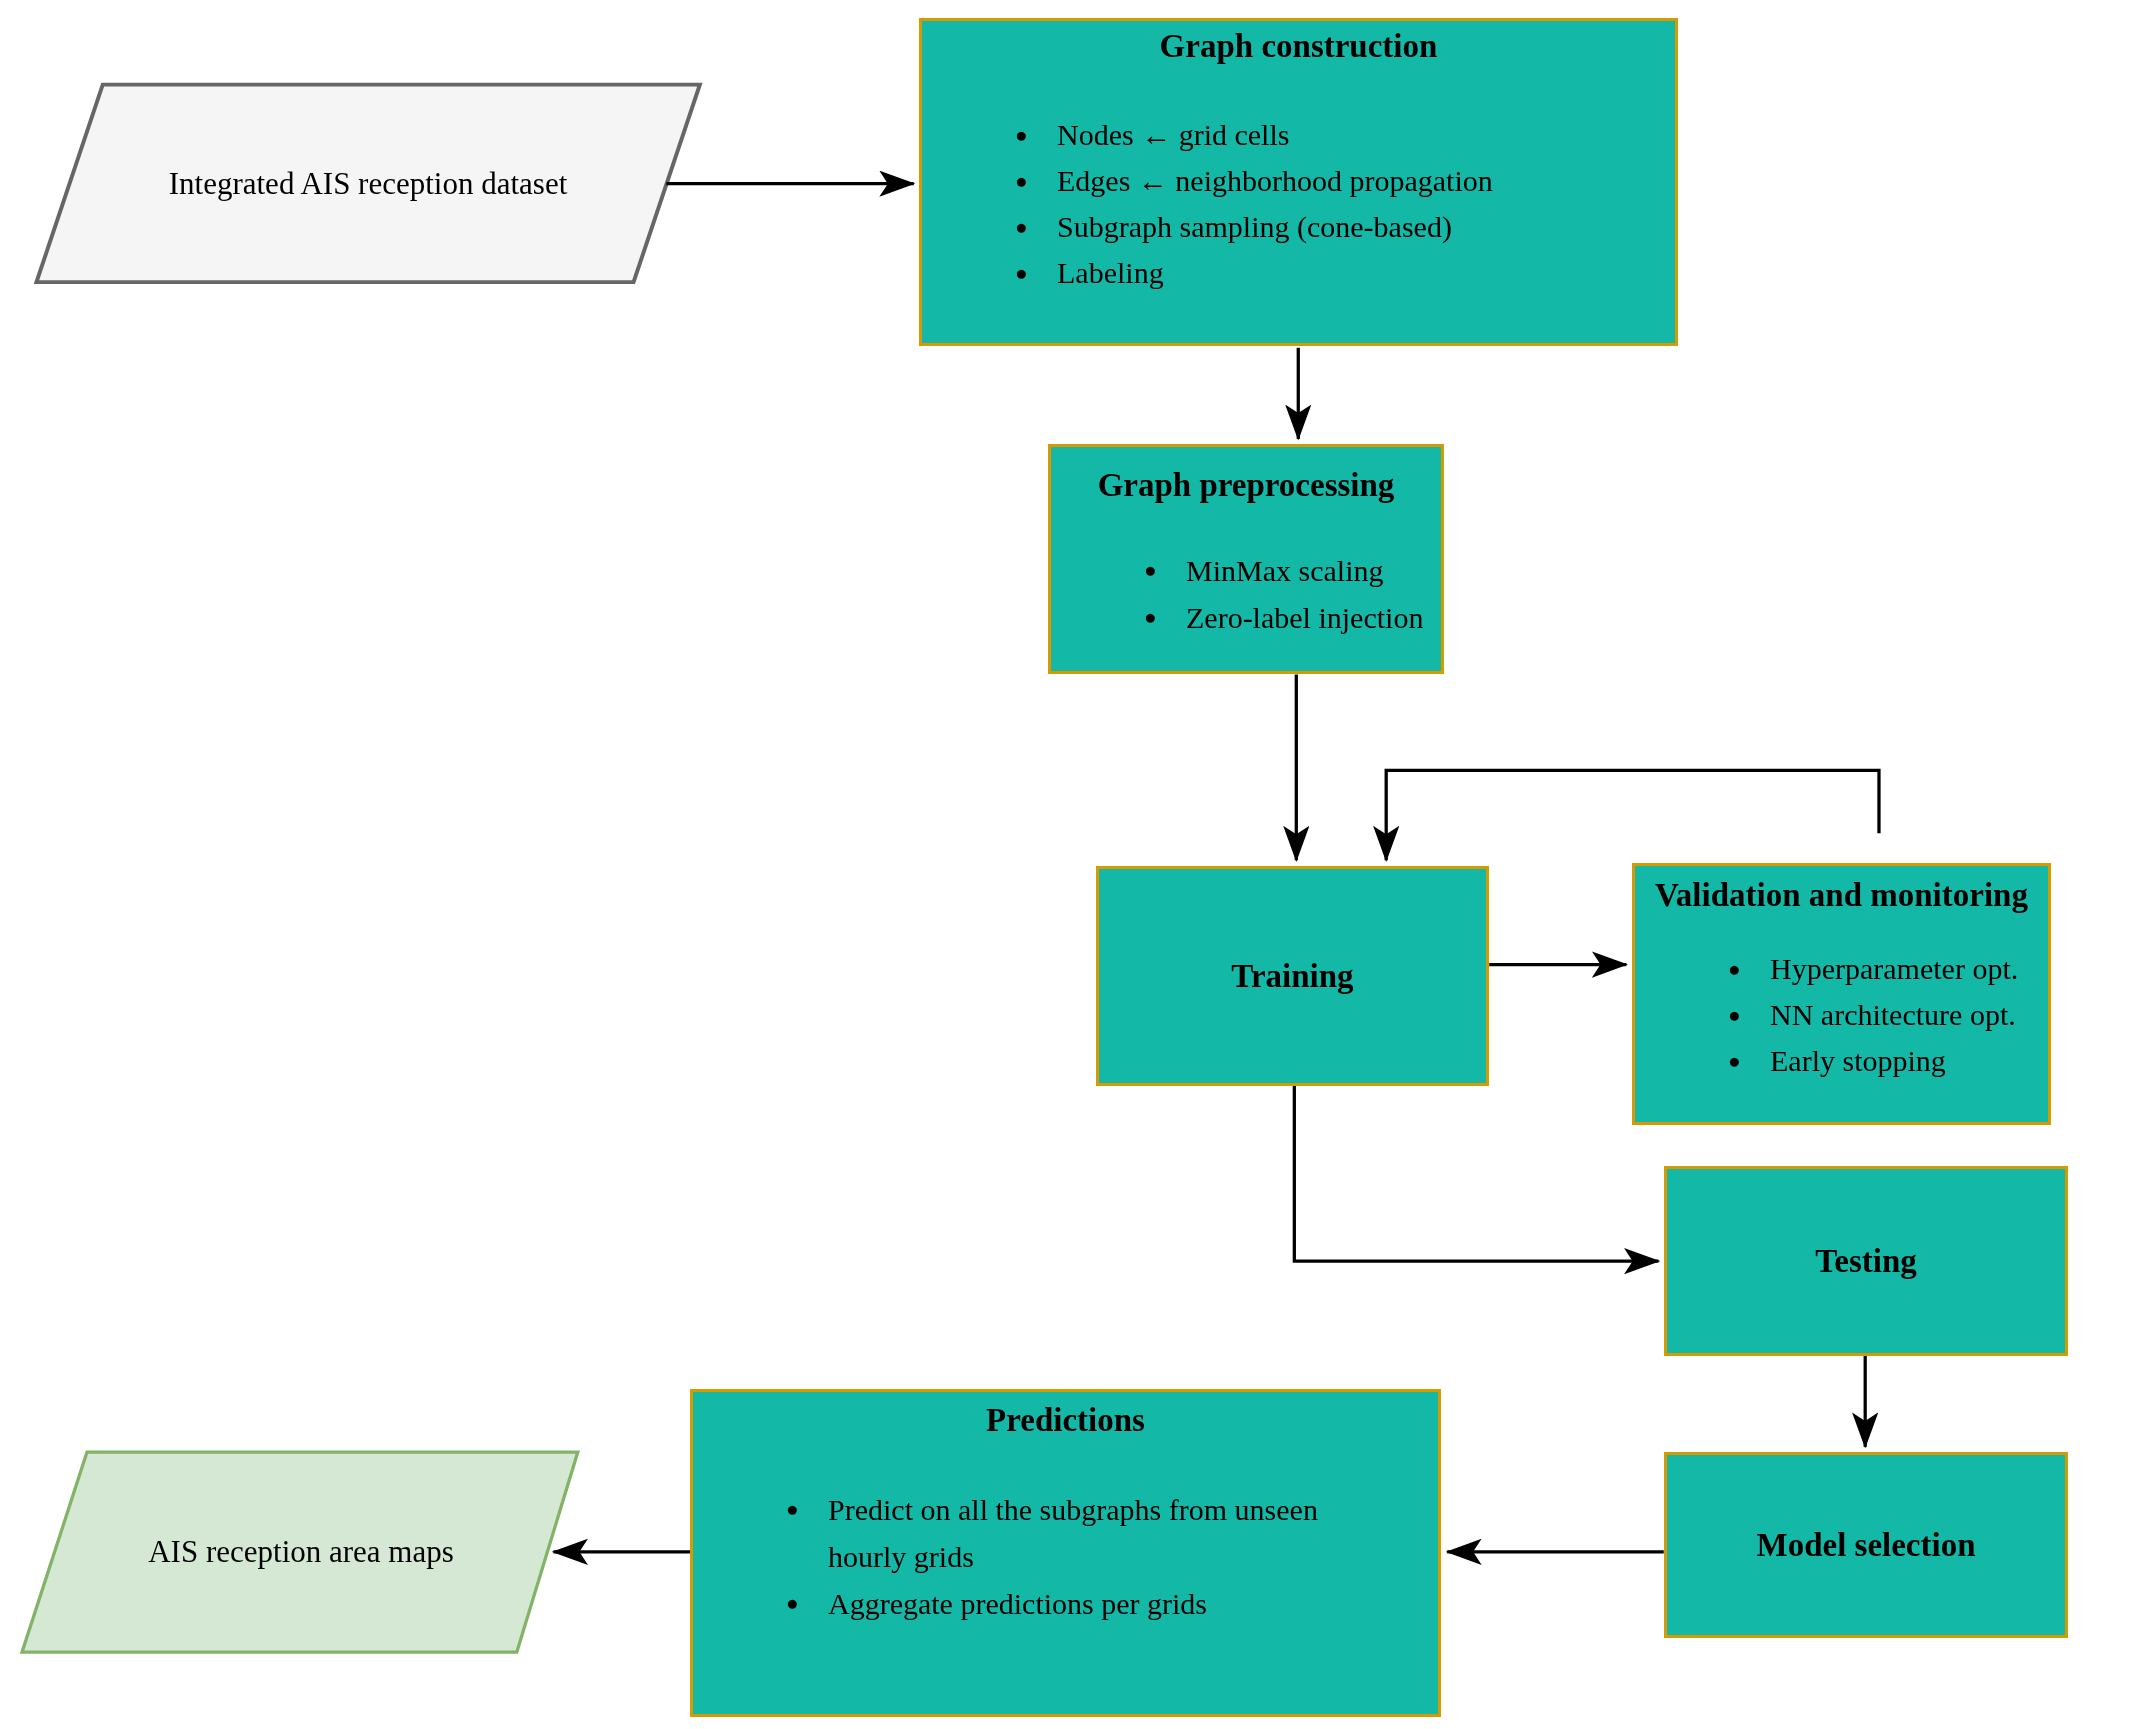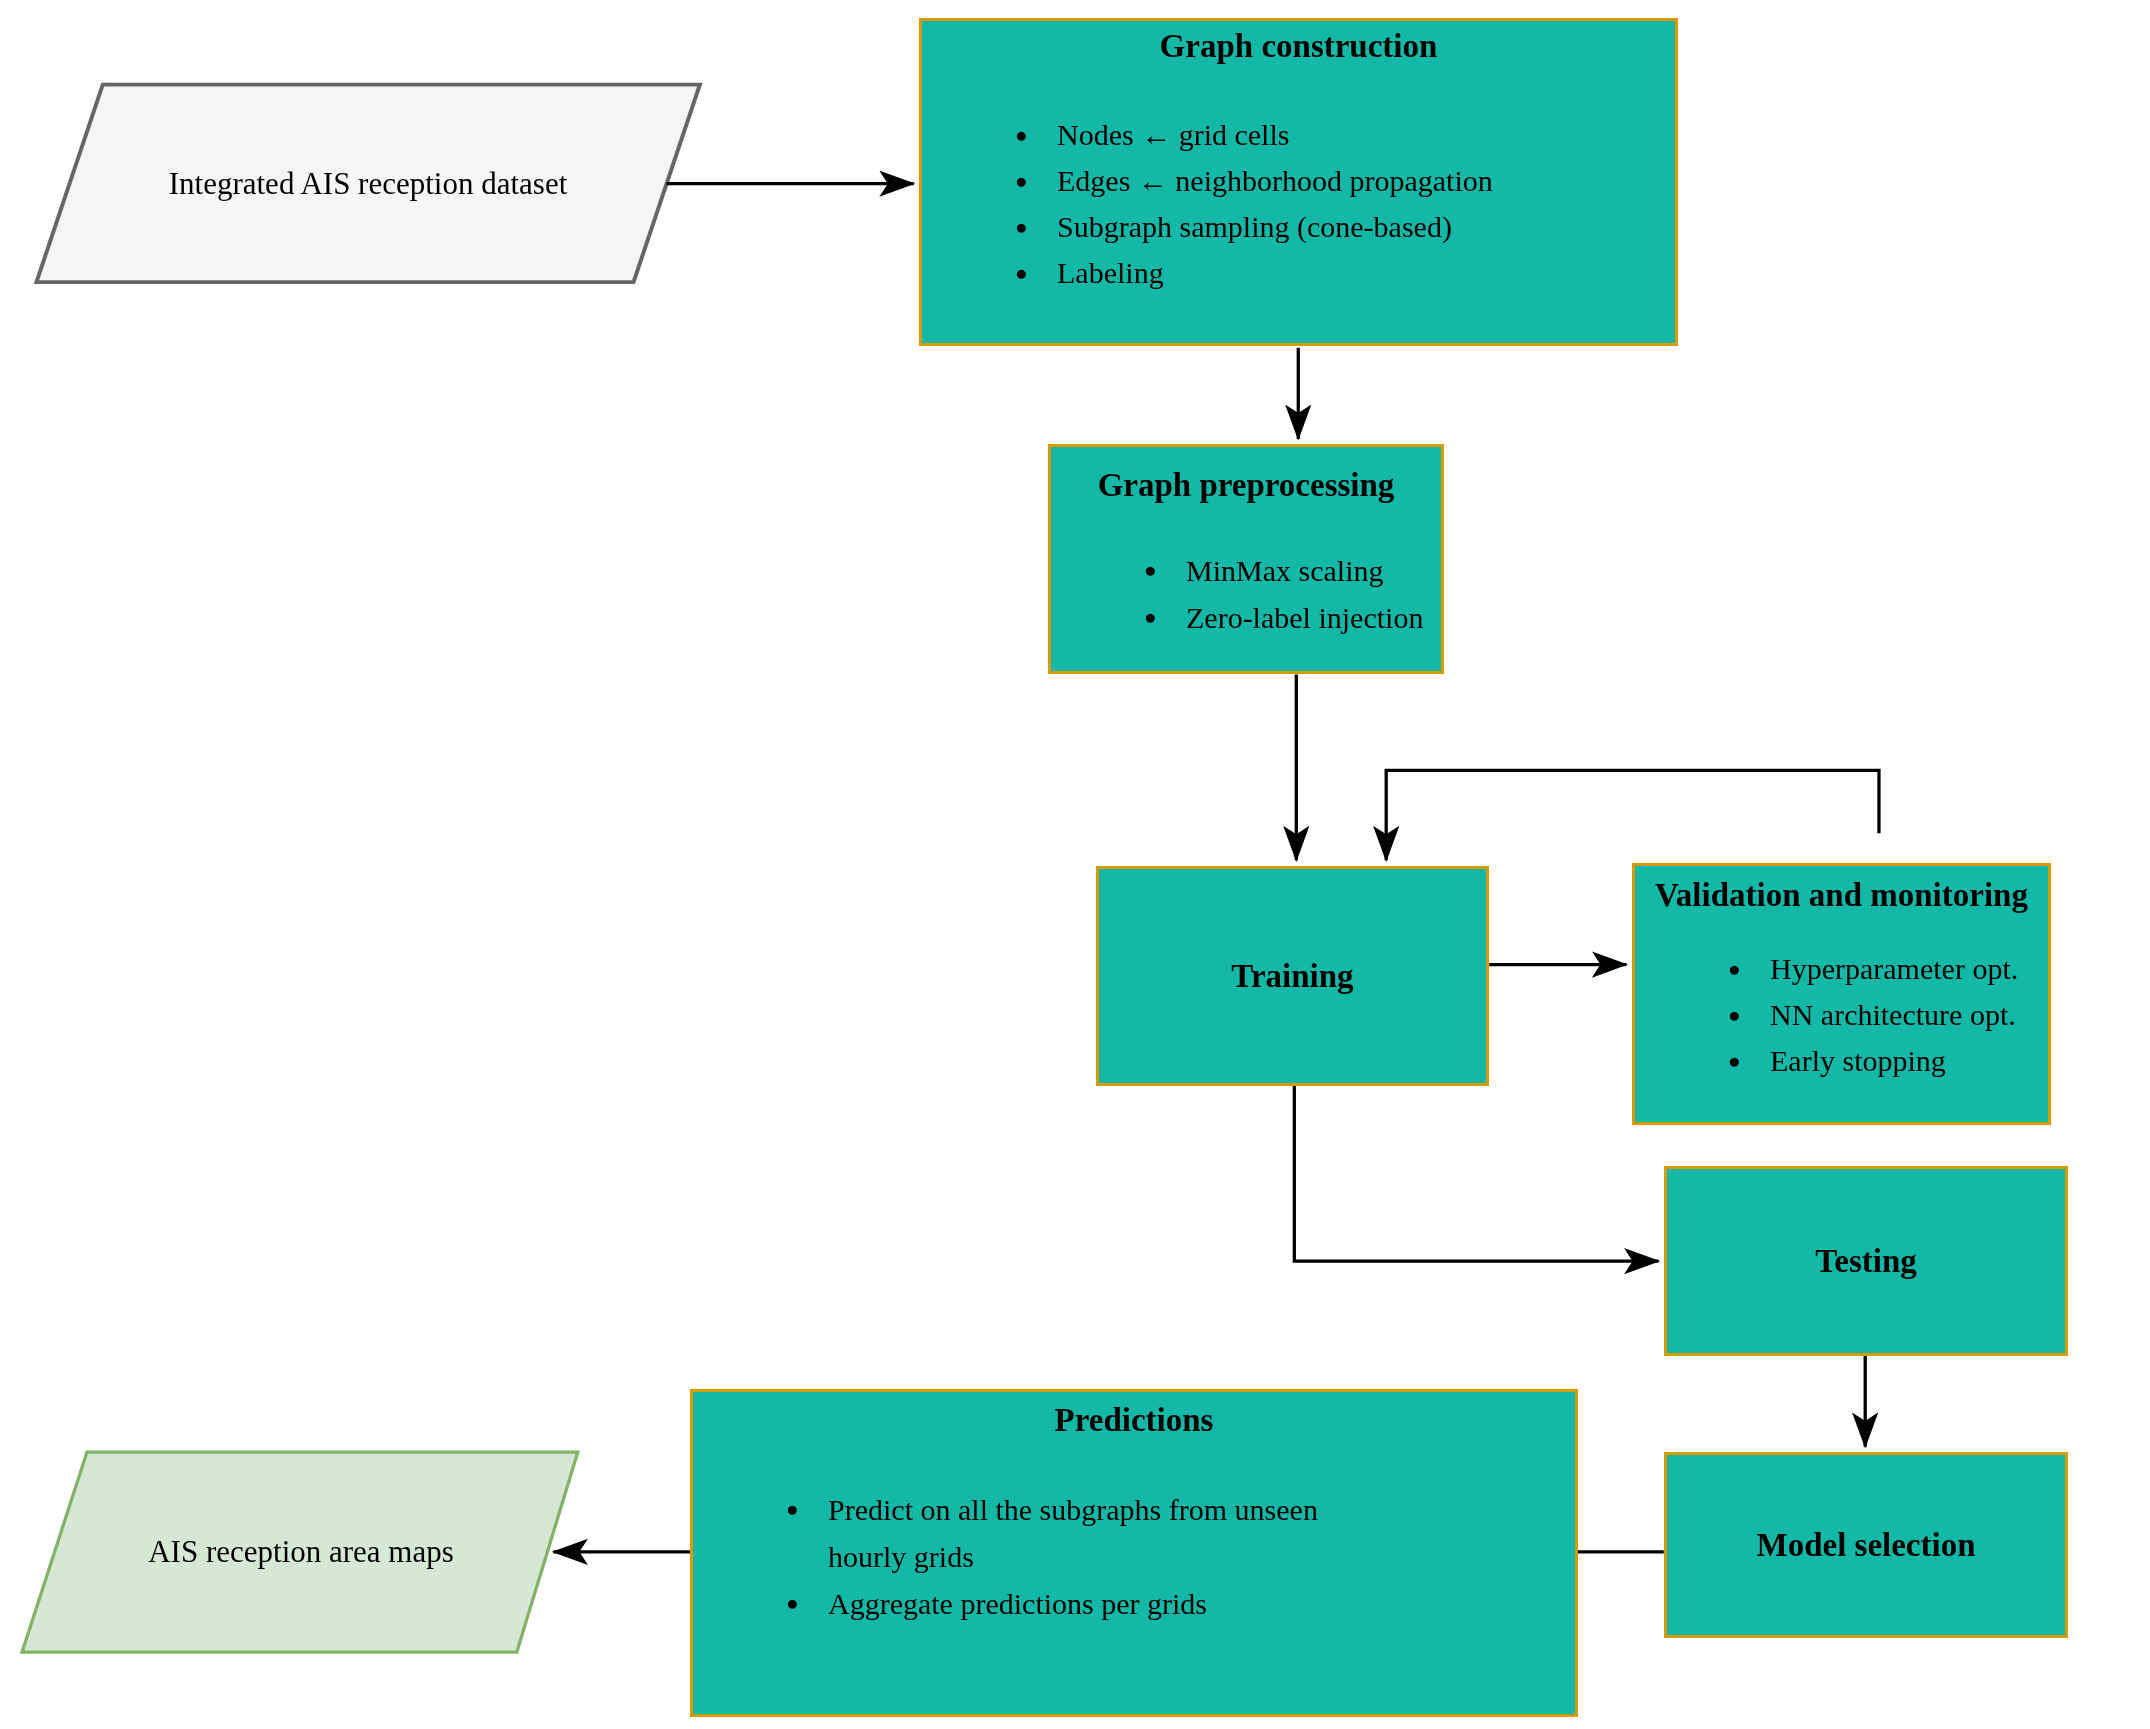--- a/index.html
+++ b/index.html
@@ -85,21 +85,21 @@
   #box-construction { left: 919px; top: 18.4px;  width: 759px; height: 328px; padding-top: 5.3px; }
   #box-construction ul { margin-top: 47px; }
   #box-preprocessing { left: 1048px; top: 444px; width: 396px;  height: 230px; padding-top: 19px; }
   #box-preprocessing ul { margin-top: 43px; }
   #box-preprocessing ul li { line-height: 47px; }
   #box-training     { left: 1096px; top: 866px; width: 393px; height: 220px; }
   #box-validation   { left: 1632px; top: 833px; width: 419px; height: 262px; padding-top: 10px; margin-top: 30px; }
   #box-validation ul { margin-top: 32px; }
   #box-testing      { left: 1664px; top: 1166px; width: 404px; height: 190px; }
   #box-model        { left: 1664px; top: 1452px; width: 404px; height: 186px; }
-  #box-predictions  { left: 690px; top: 1389px; width: 888px; height: 328px; padding-top: 9.2px; }
+  #box-predictions  { left: 690px; top: 1389px; width: 751px; height: 328px; padding-top: 9.2px; }
   #box-predictions ul { margin-top: 47px; }
   #box-predictions ul li { line-height: 47px; max-width: 518px; }
 
   #label-dataset { left: 368px; top: 184px; }
   #label-maps    { left: 301px; top: 1552px; }
 </style>
 </head>
 <body>
 
 <div id="canvas">

